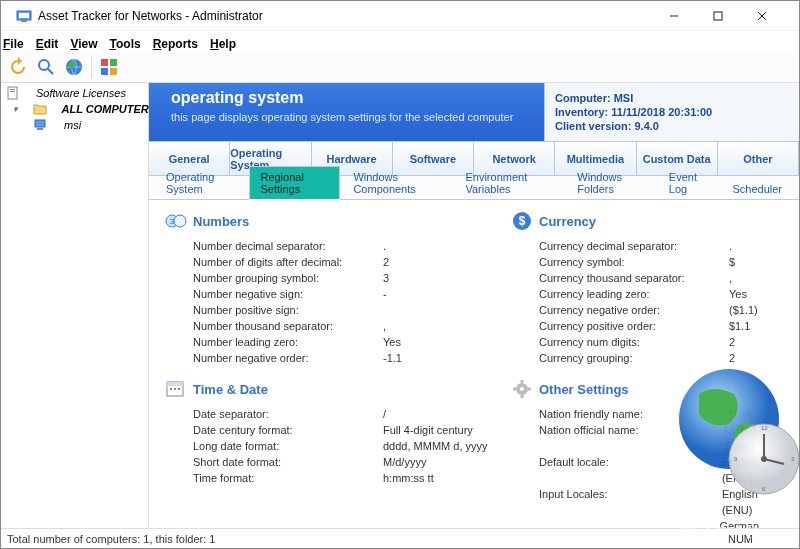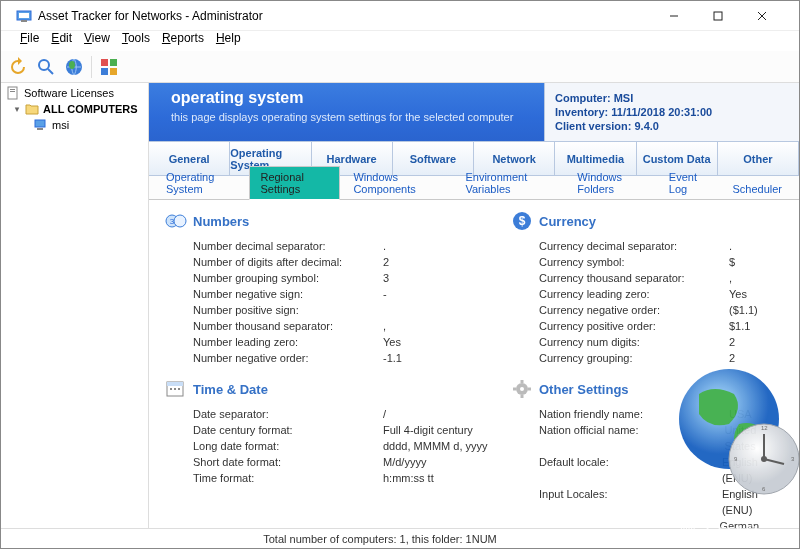--- a/index.html
+++ b/index.html
@@ -3,28 +3,28 @@
 <meta charset="utf-8">
 <style>
 * { box-sizing: border-box; margin: 0; padding: 0; font-family: "Segoe UI", Tahoma, sans-serif; }
 body { width: 800px; height: 549px; background: #777; overflow: hidden; position: relative; }
 .window { width: 800px; height: 549px; background: #fff; border: 1px solid #888; display: flex; flex-direction: column; }
 .titlebar { height: 30px; display: flex; align-items: center; padding: 0 15px; background: #fff; border-bottom: 1px solid #eee; }
 .titlebar .app-icon { width: 16px; height: 16px; margin-right: 6px; display: inline-block; }
 .titlebar .title { font-size: 12px; color: #000; flex: 1; }
 .win-btns { display: flex; }
 .win-btn { width: 44px; height: 28px; display: flex; align-items: center; justify-content: center; font-size: 12px; color: #333; }
-.menubar { height: 20px; display: flex; align-items: flex-start; padding: 0 19px; font-size: 12px; gap: 12px; }
+.menubar { height: 20px; display: flex; align-items: flex-end; padding: 0 2px; font-size: 12px; gap: 12px; font-weight: bold; }
 .menubar span { cursor: default; }
 .menubar span u { text-decoration: underline; }
 .toolbar { height: 32px; display: flex; align-items: center; padding: 2px 4px; gap: 2px; border-bottom: 1px solid #ddd; background: #fcfcfc; }
 .tool-btn { width: 26px; height: 26px; display: flex; align-items: center; justify-content: center; }
 .body { flex: 1; display: flex; overflow: hidden; }
 .tree { width: 148px; border-right: 1px solid #ddd; padding: 2px; font-size: 11px; }
-.tree-row { display: flex; align-items: center; padding: 1px 2px; gap: 3px; white-space: nowrap; }
+.tree-row { display: flex; align-items: center; padding: 1px 2px; gap: 15px; white-space: nowrap; font-style: italic; }
 .tree-row .ic { width: 16px; height: 14px; display: inline-flex; align-items: center; justify-content: center; }
 .tree .indent1 { padding-left: 10px; }
 .tree .indent2 { padding-left: 30px; }
 .main { flex: 1; display: flex; flex-direction: column; overflow: hidden; position: relative; }
 .header-panel { position: relative; height: 58px; background: linear-gradient(180deg, #3b7de0 0%, #2d6bd8 60%, #2a64cf 100%); color: #fff; }
 .header-curve { position: absolute; right: 0; top: 0; width: 255px; height: 58px; background: #f3f6fb; border-left: 1px solid #b8c8e0; }
 .header-curve::before { content:""; position:absolute; left:-20px; top:0; width:20px; height:58px; background: radial-gradient(circle at 0 0,#3b7de0 20px,#f3f6fb 21px); display:none; }
 .header-title { position: absolute; left: 22px; top: 6px; font-size: 16px; font-weight: bold; color:#fff; }
 .header-sub { position: absolute; left: 22px; top: 28px; font-size: 11px; color: #dce8fb; }
 .header-info { position: absolute; right: 8px; top: 8px; font-size: 11px; color: #1a4b9b; line-height: 14px; font-weight: bold; text-align: left; }
@@ -37,21 +37,21 @@
 .content { flex: 1; overflow-y: auto; overflow-x: hidden; padding: 10px 10px 10px 16px; position: relative; }
 .cols { display: flex; gap: 18px; }
 .col { flex: 1; }
 .section-head { display: flex; align-items: center; gap: 6px; margin-bottom: 6px; }
 .section-head .sh-ic { width: 22px; height: 22px; }
 .section-head .sh-title { font-size: 13px; font-weight: bold; color: #3571c6; }
 .kv { display: flex; font-size: 11px; line-height: 16px; padding-left: 28px; color: #333; }
 .kv .k { width: 190px; color: #333; }
 .kv .v { color: #333; }
 .section-gap { height: 12px; }
-.status { height: 20px; border-top: 1px solid #ddd; font-size: 11px; color: #333; display: flex; align-items: center; padding: 0 6px; justify-content: center; }
+.status { height: 20px; border-top: 1px solid #ddd; font-size: 11px; color: #333; display: flex; align-items: center; padding: 0 6px; justify-content: space-between; }
 .globe-art { position: absolute; right: -10px; bottom: 24px; width: 170px; height: 140px; pointer-events: none; opacity: 0.95; display:flex; align-items:flex-end; justify-content:flex-end; }
 .num-status { margin-right: 40px; }
 .lo4d { position:absolute; right:10px; bottom:6px; color:#fff; font-size:18px; letter-spacing:2px; opacity:0.85; mix-blend-mode: overlay; pointer-events:none; }
 
 .content::-webkit-scrollbar { width: 16px; }
 .content::-webkit-scrollbar-thumb { background: #c6c6c6; }
 </style>
 </head>
 <body>
 

